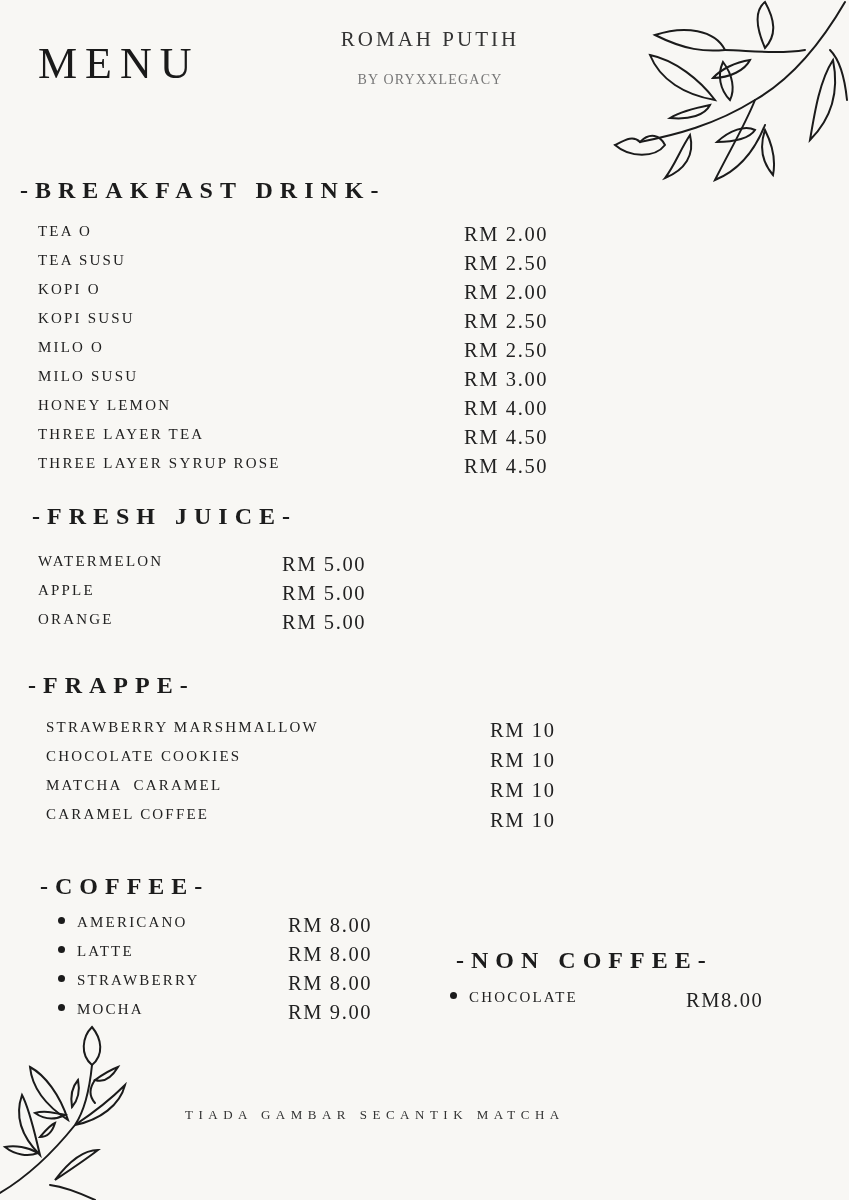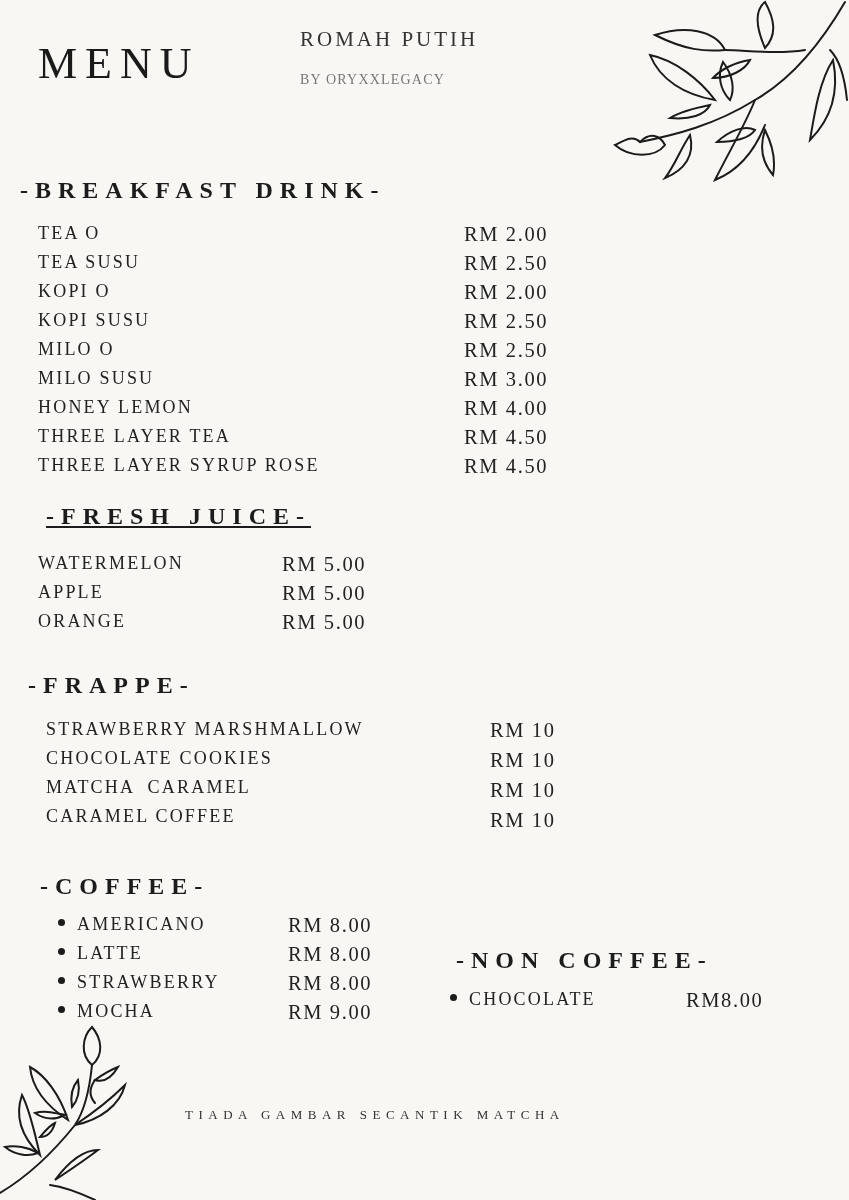--- a/index.html
+++ b/index.html
@@ -4,25 +4,25 @@
 <style>
   html, body { margin:0; padding:0; }
   body {
     width:849px; height:1200px; position:relative; overflow:hidden;
     background:#f8f7f4;
     font-family:"Liberation Serif","DejaVu Serif",serif;
     color:#1b1b1b;
   }
   .abs { position:absolute; }
   .menu-title { left:38px; top:42px; font-size:44px; letter-spacing:8px; font-weight:normal; line-height:1; color:#1a1a1a; }
-  .brand { left:300px; top:28px; width:260px; text-align:left; }
+  .brand { left:300px; top:28px; width:260px; text-align:center; }
   .brand-name { font-size:21px; letter-spacing:3px; color:#333; line-height:1.1; }
   .brand-sub { font-size:14px; letter-spacing:1.2px; color:#777; margin-top:21px; }
   .sec-title { font-size:24px; font-weight:bold; letter-spacing:7px; white-space:nowrap; line-height:1; color:#1c1c1c; }
-  .row { position:absolute; font-size:18px; letter-spacing:2.2px; white-space:nowrap; line-height:1; color:#222; }
+  .row { position:absolute; font-size:15px; letter-spacing:2.2px; white-space:nowrap; line-height:1; color:#222; }
   .price { position:absolute; font-size:20.5px; letter-spacing:1.6px; white-space:nowrap; line-height:1; color:#222; }
   .bullet { display:inline-block; width:7px; height:7px; background:#1b1b1b; border-radius:50%; margin-right:12px; vertical-align:middle; position:relative; top:-3px; }
   .footer { left:185px; top:1107px; font-size:13px; letter-spacing:5.5px; color:#333; white-space:nowrap; }
   svg.leaf { position:absolute; }
 </style>
 </head>
 <body>
 
 <div class="abs menu-title">MENU</div>
 <div class="abs brand">
@@ -63,21 +63,21 @@
   <div class="row" style="left:38px;top:369px;">MILO SUSU</div>
   <div class="price" style="left:464px;top:369px;">RM 3.00</div>
   <div class="row" style="left:38px;top:398px;">HONEY LEMON</div>
   <div class="price" style="left:464px;top:398px;">RM 4.00</div>
   <div class="row" style="left:38px;top:427px;">THREE LAYER TEA</div>
   <div class="price" style="left:464px;top:427px;">RM 4.50</div>
   <div class="row" style="left:38px;top:456px;">THREE LAYER SYRUP ROSE</div>
   <div class="price" style="left:464px;top:456px;">RM 4.50</div>
 </div>
 
-<div class="abs sec-title" style="left:46px;top:504px;text-decoration:underline;">-FRESH JUICE-</div>
+<div class="abs sec-title" style="left:32px;top:504px;">-FRESH JUICE-</div>
 <div>
   <div class="row" style="left:38px;top:554px;">WATERMELON</div>
   <div class="price" style="left:282px;top:554px;">RM 5.00</div>
   <div class="row" style="left:38px;top:583px;">APPLE</div>
   <div class="price" style="left:282px;top:583px;">RM 5.00</div>
   <div class="row" style="left:38px;top:612px;">ORANGE</div>
   <div class="price" style="left:282px;top:612px;">RM 5.00</div>
 </div>
 
 <div class="abs sec-title" style="left:28px;top:673px;">-FRAPPE-</div>

